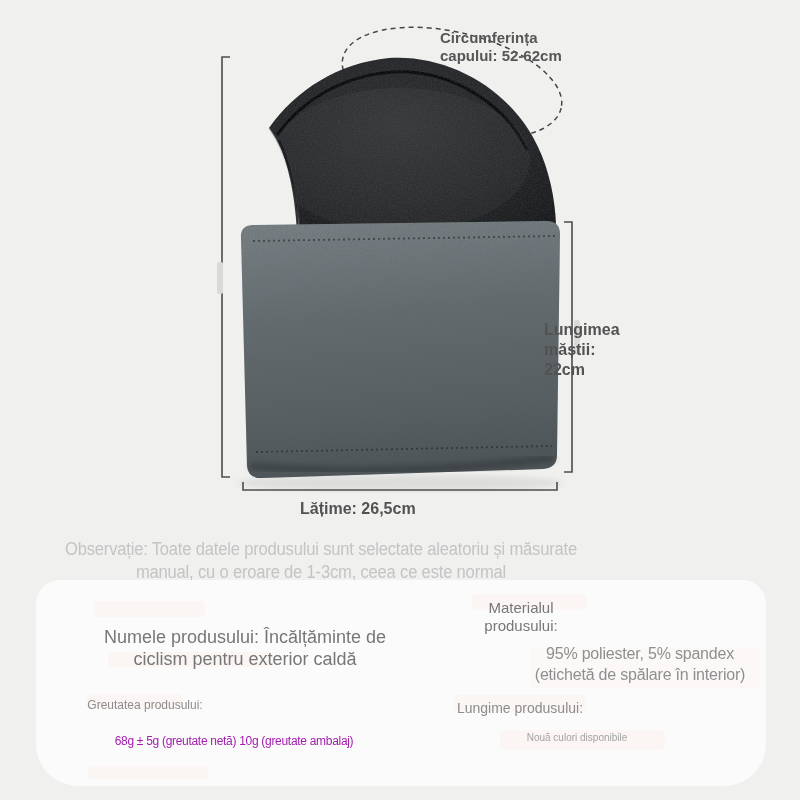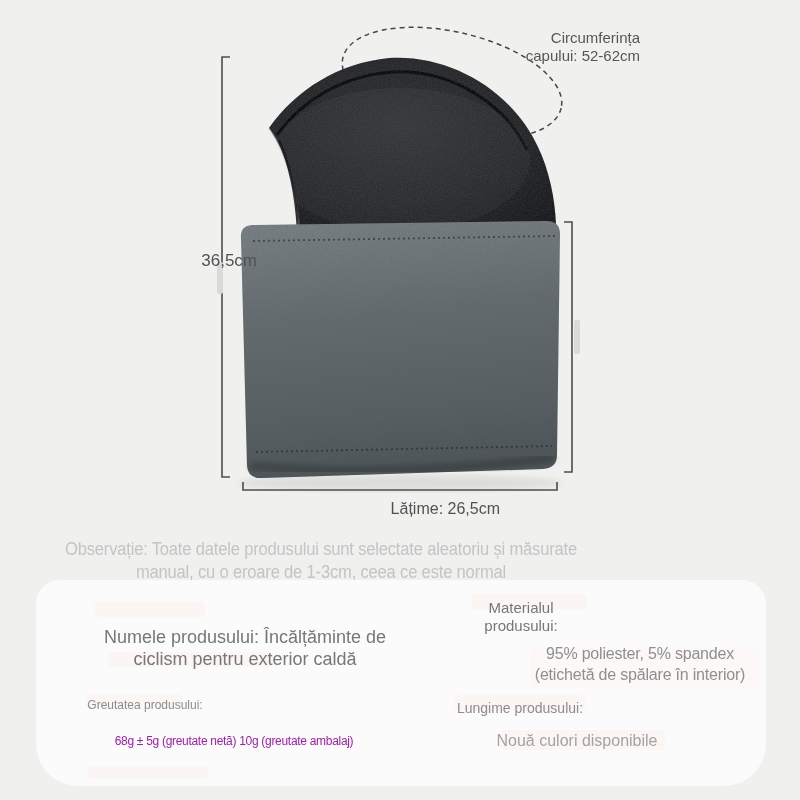--- a/index.html
+++ b/index.html
@@ -9,21 +9,21 @@
     font-family:"Liberation Sans","DejaVu Sans",sans-serif;
   }
   #stage *{box-sizing:border-box;}
   svg.scene{position:absolute;left:0;top:0;}
   .mline{stroke:var(--measure-line,#4d4d4d);stroke-width:1.6;fill:none;}
   .dashed-ellipse{stroke:#454545;stroke-width:1.5;fill:none;stroke-dasharray:5 4;}
   .stitch{stroke:rgba(32,38,40,.6);stroke-width:1.8;fill:none;stroke-dasharray:2 3;}
   .seam{stroke:#060608;fill:none;}
   .artifact{position:absolute;background:#dadad9;border-radius:2px;}
   
-  .t{position:absolute;text-align:right;color:var(--measure-text,#525252);}
+  .t{position:absolute;text-align:left;color:var(--measure-text,#525252);font-weight:bold;}
   .t.circ{left:440px;top:29px;width:200px;font-size:15px;line-height:18px;color:#565656;}
   .t.len{left:117px;top:250px;width:140px;font-size:17px;line-height:22px;}
   .t.mask{left:544px;top:320px;width:140px;font-size:16px;line-height:20px;}
   .t.wid{left:300px;top:500px;width:200px;font-size:16px;}
   .note{
     position:absolute;left:21px;top:538px;width:600px;text-align:center;
     font-size:18px;line-height:23px;color:var(--note-text,#c4c4c4);
     transform:scaleX(.92);transform-origin:50% 0;letter-spacing:-.2px;
   }
   
@@ -33,21 +33,21 @@
     border-radius:24px 24px 42px 42px;
   }
   .patch{position:absolute;background:#fbf3f1;opacity:.7;border-radius:4px;}
   .card .blk{position:absolute;text-align:center;}
   .blk.name{left:29px;top:46px;width:360px;font-size:18px;line-height:22px;color:#777;}
   .blk.mat-label{left:415px;top:19px;width:140px;font-size:15px;line-height:18px;color:#777;}
   .blk.mat-value{left:464px;top:63px;width:280px;font-size:16px;line-height:21px;color:#8f8f8f;letter-spacing:-.2px;}
   .blk.wt-label{left:29px;top:118px;width:160px;font-size:12px;color:#8c8c8c;}
   .blk.wt-value{left:18px;top:154px;width:360px;font-size:12px;color:#a21caf;letter-spacing:-.3px;}
   .blk.col-label{left:404px;top:120px;width:160px;font-size:14px;color:#8c8c8c;}
-  .blk.col-value{left:451px;top:152px;width:180px;font-size:16px;color:#a3a3a3;}
+  .blk.col-value{left:451px;top:152px;width:180px;font-size:10px;color:#a3a3a3;}
 </style>
 </head>
 <body>
 
 <div id="stage">
 
   <svg class="scene" width="800" height="800" viewBox="0 0 800 800">
     <defs>
       <radialGradient id="hatGrad" cx="45%" cy="38%" r="80%">
         <stop offset="0%" stop-color="#2f3032"></stop>
@@ -104,23 +104,27 @@
 
   <div class="artifact" style="left:217px;top:262px;width:6px;height:32px;"></div>
   <div class="artifact" style="left:574px;top:320px;width:6px;height:34px;"></div>
 
   <div class="t circ">
     <div>Circumferința</div>
     <div>capului: 52-62cm</div>
   </div>
 
   <div class="t len">
-    <div>36,5cm</div>
   </div>
 
+  <div class="t mask">
+    <div>Lungimea</div>
+    <div>măștii:</div>
+    <div>22cm</div>
+  </div>
 
   <div class="t wid">Lățime: 26,5cm</div>
 
   <div class="note">
     <div>Observație: Toate datele produsului sunt selectate aleatoriu și măsurate</div>
     <div>manual, cu o eroare de 1-3cm, ceea ce este normal</div>
   </div>
 
   <div class="card">
     <div class="patch" style="left:59px;top:21px;width:110px;height:16px;"></div>

